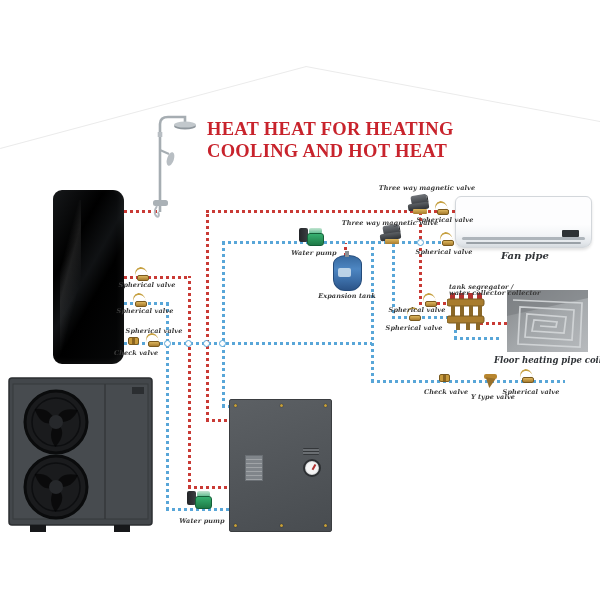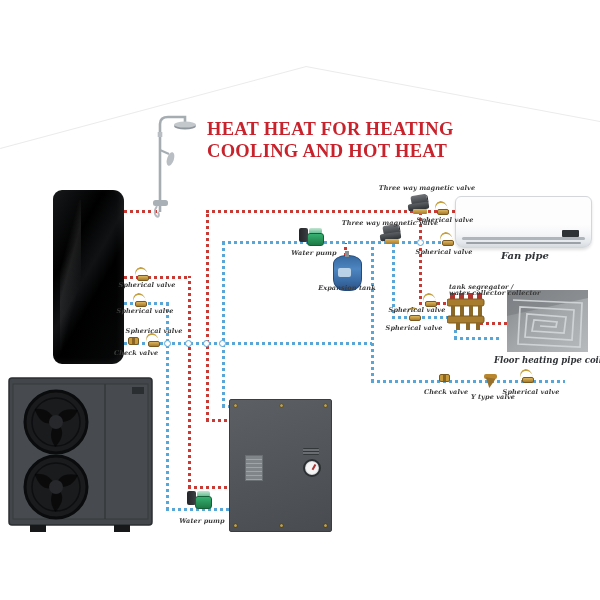--- a/index.html
+++ b/index.html
@@ -294,21 +294,21 @@
     <rect x="19" y="31" width="4" height="7" fill="#8a6828"></rect>
     <rect x="29" y="31" width="4" height="7" fill="#8a6828"></rect>
   </svg>
 
   <div class="lbl" style="left:427px;top:184px;">Three way magnetic valve</div>
   <div class="lbl" style="left:445px;top:216px;">Spherical valve</div>
   <div class="lbl" style="left:390px;top:219px;">Three way magnetic valve</div>
   <div class="lbl" style="left:444px;top:248px;">Spherical valve</div>
   <div class="big-lbl" style="left:525px;top:250px;">Fan pipe</div>
   <div class="lbl" style="left:314px;top:249px;">Water pump</div>
-  <div class="lbl" style="left:347px;top:284px;">Expansion tank</div>
+  <div class="lbl" style="left:347px;top:292px;">Expansion tank</div>
   <div class="lbl" style="left:147px;top:281px;">Spherical valve</div>
   <div class="lbl" style="left:145px;top:307px;">Spherical valve</div>
   <div class="lbl" style="left:154px;top:327px;">Spherical valve</div>
   <div class="lbl" style="left:136px;top:349px;">Check valve</div>
   <div class="lbl lbl-left" style="left:449px;top:283px;">tank segregator /</div>
   <div class="lbl lbl-left" style="left:449px;top:289px;">water collector collector</div>
   <div class="lbl" style="left:417px;top:306px;">Spherical valve</div>
   <div class="lbl" style="left:414px;top:324px;">Spherical valve</div>
   <div class="big-lbl" style="left:548px;top:355px;font-size:8.5px;">Floor heating pipe coil</div>
   <div class="lbl" style="left:446px;top:388px;">Check valve</div>

